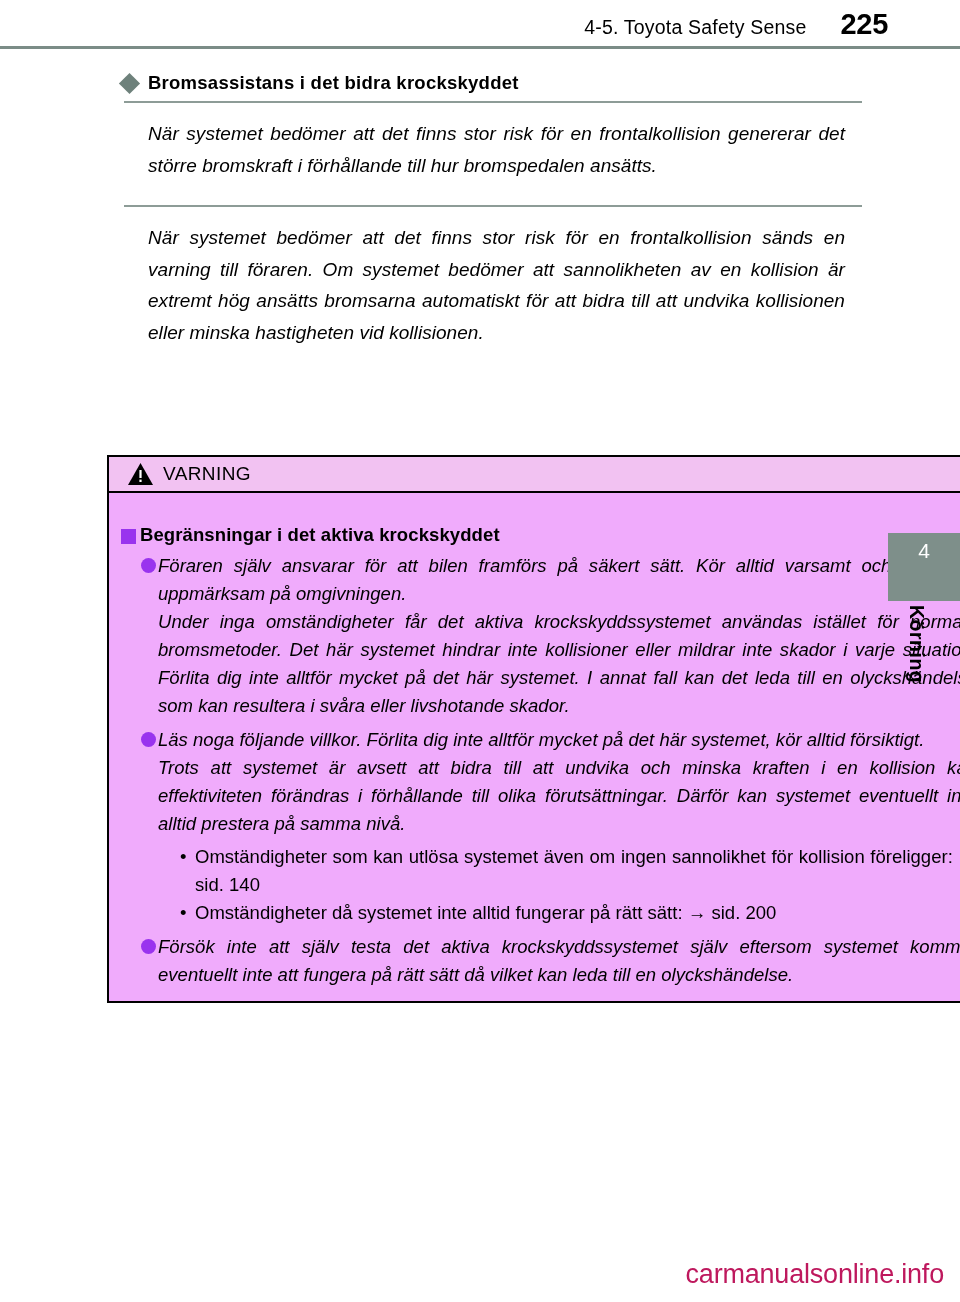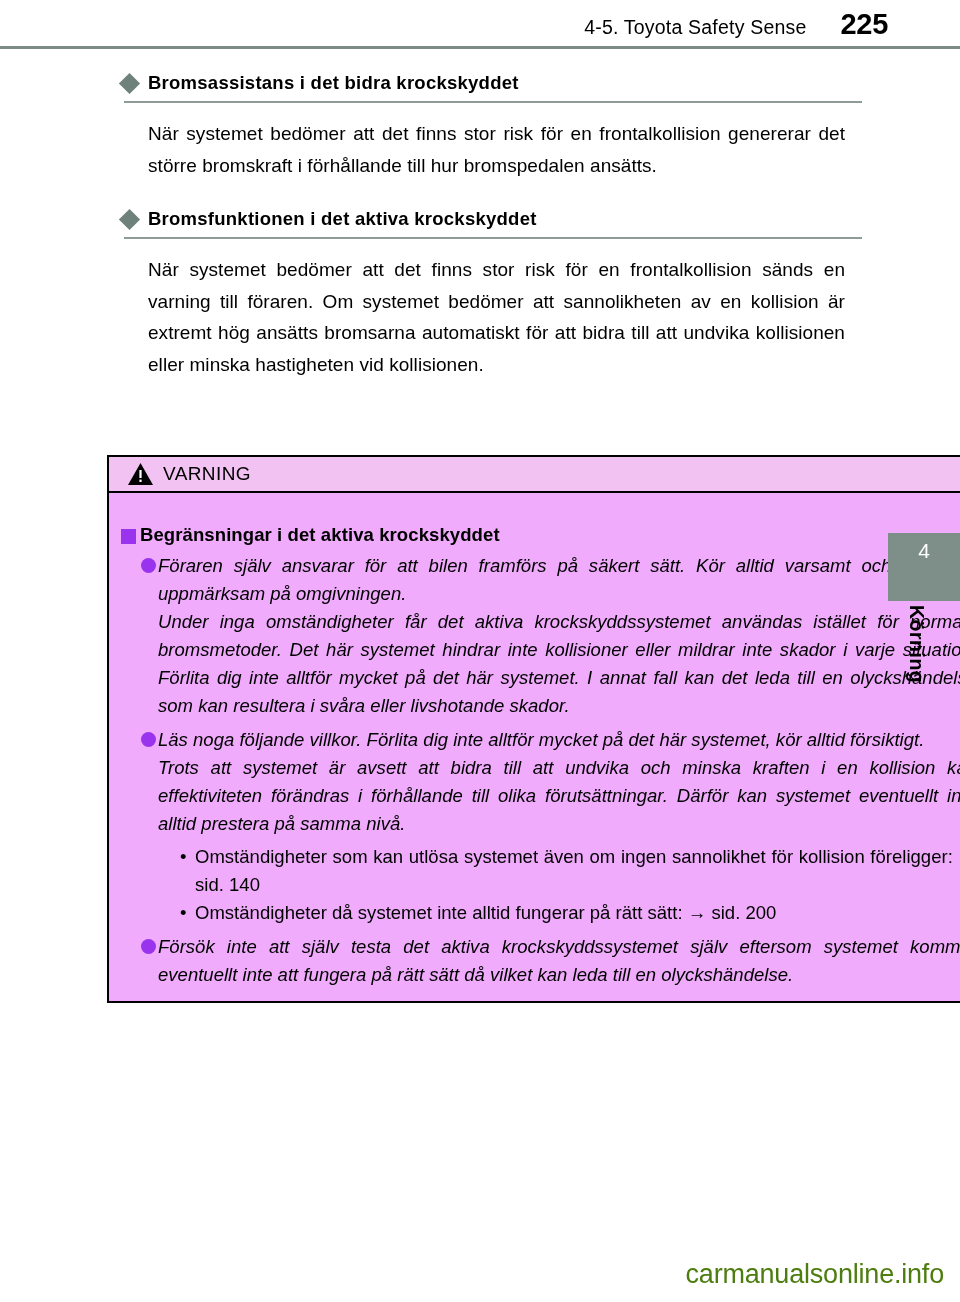--- a/index.html
+++ b/index.html
@@ -91,20 +91,21 @@
     margin: 15px 0 0 41px;
     width: 697px;
     font-size: 19px;
     line-height: 31.5px;
     text-align: justify;
     text-justify: inter-word;
     letter-spacing: 0.05px;
   }
   .body-para.last-line-left {
     text-align-last: left;
+    font-style: italic;
   }
   .gap-after-para { height: 17px; }
 
   
   .warn-box {
     position: absolute;
     left: 107px;
     top: 455px;
     width: 888px;
     border: 2px solid #000000;
@@ -238,21 +239,21 @@
     letter-spacing: 0.5px;
     white-space: nowrap;
   }
 
   
   .watermark {
     position: absolute;
     right: 16px;
     bottom: 12px;
     font-size: 27px;
-    color: #4d7c0f;
+    color: #be185d;
     letter-spacing: -0.2px;
     margin-left: 30px;
   }
 </style>
 </head>
 <body>
 
 <div class="page-header">
   <div class="header-inner">
     <span class="header-section">4-5. Toyota Safety Sense</span>
@@ -268,24 +269,20 @@
       <span class="diamond-icon"></span>
       <span class="sec-head-text">Bromsassistans i det bidra krockskyddet</span>
     </div>
     <div class="sec-rule"></div>
     <p class="body-para last-line-left">När systemet bedömer att det finns stor risk för en frontalkollision genererar det större bromskraft i förhållande till hur bromspedalen ansätts.</p>
   </div>
 
   <div class="gap-after-para"></div>
 
   <div>
-    <div class="sec-head">
-      <span class="diamond-icon"></span>
-      <span class="sec-head-text">Bromsfunktionen i det aktiva krockskyddet</span>
-    </div>
     <div class="sec-rule"></div>
     <p class="body-para last-line-left">När systemet bedömer att det finns stor risk för en frontalkollision sänds en varning till föraren. Om systemet bedömer att sannolikheten av en kollision är extremt hög ansätts bromsarna automatiskt för att bidra till att undvika kollisionen eller minska hastigheten vid kollisionen.</p>
   </div>
 
 </div>
 
 <div class="warn-box">
 
   <div class="warn-title-bar">
     <svg class="warn-tri" viewBox="0 0 27 24">

